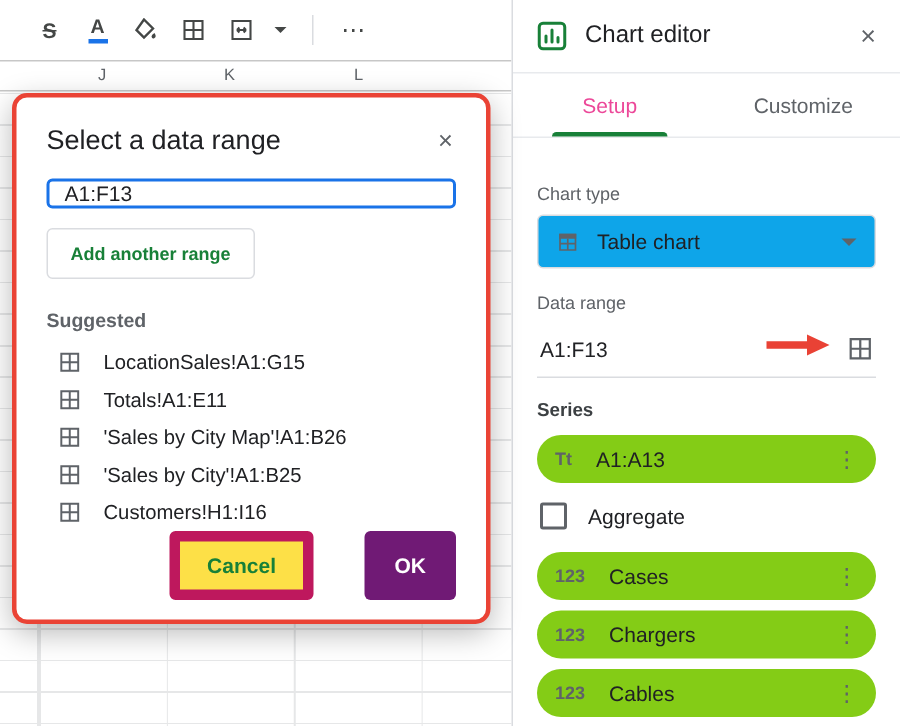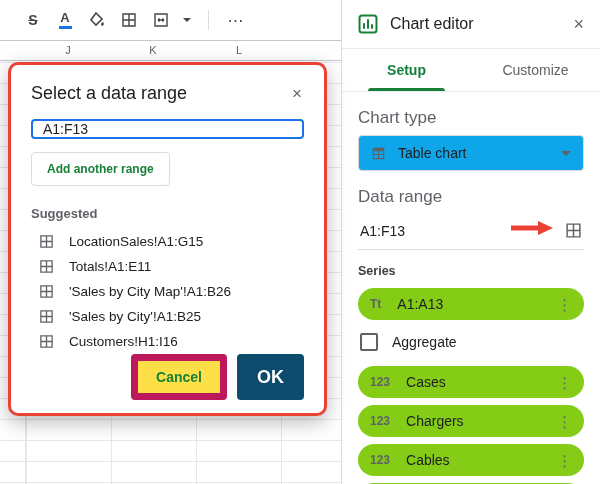--- a/index.html
+++ b/index.html
@@ -26,24 +26,24 @@
       repeating-linear-gradient(to right,#e6e7e8 0 1px,transparent 1px 85px);
     background-position:0 0,26px 0;}
 
   
   .panel{position:absolute;left:341px;top:0;width:259px;height:484px;background:#fff;border-left:1px solid #dadce0;box-sizing:border-box;}
   .panel-header{height:48px;display:flex;align-items:center;padding:0 14px 0 16px;border-bottom:1px solid #e8eaed;}
   .panel-title{font-size:16px;color:#202124;margin-left:12px;flex:1;}
   .close-x{font-size:18px;color:#5f6368;line-height:1;padding:2px;}
   .tabs{display:flex;height:42px;border-bottom:1px solid #e8eaed;}
   .tab{flex:1;display:flex;align-items:center;justify-content:center;font-size:14px;color:#5f6368;position:relative;}
-  .tab.active{color:#15803d;font-weight:700;}
+  .tab.active{color:#ec4899;font-weight:400;}
   .tab.active::after{content:"";position:absolute;left:26px;right:26px;bottom:0;height:3px;background:#188038;border-radius:3px 3px 0 0;}
   .panel-body{padding:12px 16px 0;position:relative;}
-  .field-label{font-size:17px;color:#5f6368;margin:4px 0 7px;}
+  .field-label{font-size:12px;color:#5f6368;margin:18px 0 7px;}
   .select{height:34px;border:1px solid #dadce0;border-radius:4px;display:flex;align-items:center;padding:0 12px;gap:12px;font-size:14px;color:#202124;background:#0ea5e9;}
   .select .scaret{margin-left:auto;width:0;height:0;border-left:5px solid transparent;border-right:5px solid transparent;border-top:5px solid #5f6368;}
   .range-row{display:flex;align-items:center;border-bottom:1px solid #dadce0;padding:8px 2px 10px;font-size:14px;color:#202124;position:relative;margin-bottom:2px;}
   .range-grid-btn{margin-left:auto;display:flex;align-items:center;}
   .red-arrow{position:absolute;right:30px;top:6px;}
   .section-label{font-size:12.5px;color:#3c4043;font-weight:700;margin:14px 0 10px;}
   .pill{height:32px;background:#84cc16;border-radius:16px;display:flex;align-items:center;padding:0 8px 0 12px;margin-bottom:7px;font-size:14px;color:#202124;}
   .pill .mini{color:#5f6368;font-size:12px;font-weight:700;margin-right:16px;}
   .kebab{margin-left:auto;color:#5f6368;font-size:15px;line-height:1;padding:2px 4px;}
   .checkbox-row{display:flex;align-items:center;gap:14px;margin:13px 2px 15px;}
@@ -55,21 +55,21 @@
   .dlg-title-row{display:flex;align-items:flex-start;}
   .dlg-title{font-size:18px;color:#202124;font-weight:500;flex:1;}
   .dlg-close{font-size:17px;color:#5f6368;line-height:1;padding:2px;}
   .dlg-input{height:32px;border:2px solid #1a73e8;border-radius:4px;padding:0 10px;font-size:14px;color:#202124;margin-top:15px;width:100%;box-sizing:border-box;font-family:inherit;outline:none;}
   .add-range{margin-top:13px;align-self:flex-start;border:1px solid #dadce0;border-radius:4px;background:#fff;color:#188038;font-weight:700;font-size:12px;padding:9px 15px;font-family:inherit;}
   .suggested{font-size:13px;color:#5f6368;font-weight:700;margin-top:20px;}
   .sg-list{margin-top:8px;}
   .sg-item{display:flex;align-items:center;gap:15px;padding:5px 0 5px 8px;font-size:13.5px;color:#202124;}
   .dlg-footer{margin-top:auto;display:flex;justify-content:flex-end;gap:10px;}
   .btn-cancel{border:7px solid #be185d;background:#fde047;color:#188038;font-weight:700;font-size:14px;border-radius:4px;padding:8px 18px;font-family:inherit;}
-  .btn-ok{border:none;background:#0c4a6e;color:#fff;font-weight:700;font-size:18px;border-radius:4px;padding:8px 20px;font-family:inherit;}
+  .btn-ok{border:none;background:#701a75;color:#fff;font-weight:700;font-size:14px;border-radius:4px;padding:8px 20px;font-family:inherit;margin-left:24px;}
 
   .icon-svg{display:block;}
 </style>
 </head>
 <body>
 
 <div id="screen">
 
   <div class="toolbar">
     <div class="tbtn">

